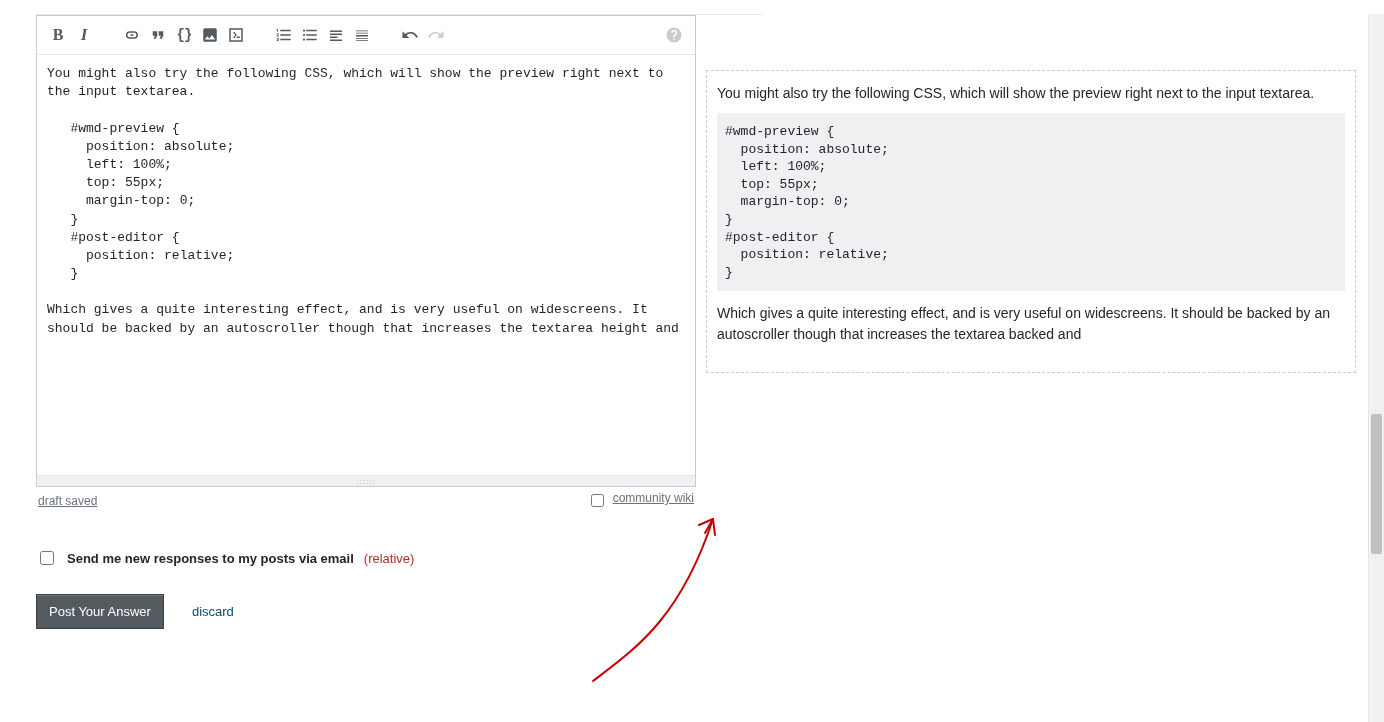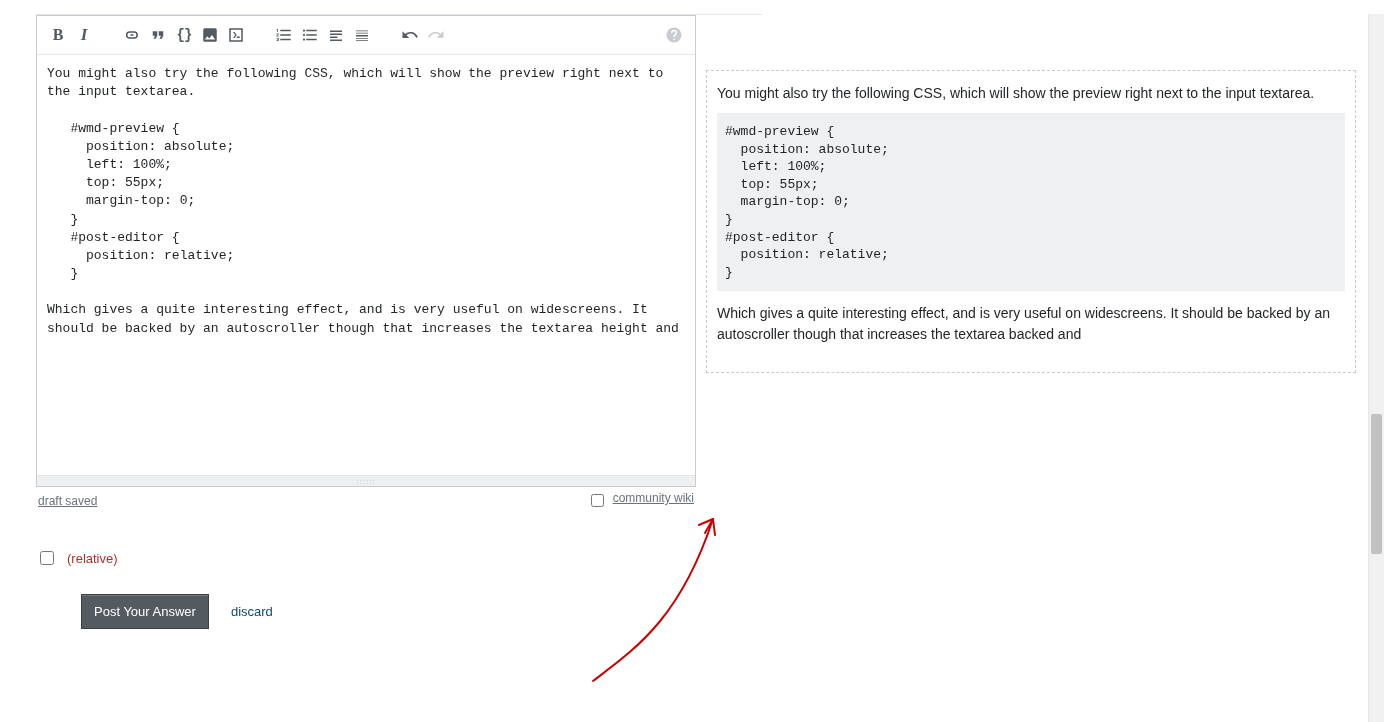--- a/index.html
+++ b/index.html
@@ -93,21 +93,21 @@
   .notify-row {
     margin-top: 38px;
     display:flex; align-items:center; gap:10px;
     font-size:13px;
   }
   .notify-row input { width:14px; height:14px; }
   .notify-row .label-bold { font-weight:700; color:#232629; }
   .notify-row .settings-link { color:#ac2f2f; cursor:pointer; }
   .submit-row {
     margin-top: 26px;
-    display:flex; align-items:center; gap:22px;margin-left:45px;
+    display:flex; align-items:center; gap:28px;
   }
   .post-btn {
     background:#535a60;
     color:#fff;
     border:1px solid #3b4045;
     padding: 9px 12px;
     font-size:13px;
     cursor:pointer;
     box-shadow: inset 0 1px 0 rgba(255,255,255,.2);
   }
@@ -279,20 +279,21 @@
 }
 #post-editor {
   position: relative;
 }</pre>
       <p>Which gives a quite interesting effect, and is very useful on widescreens. It should be backed by an autoscroller though that increases the textarea backed and</p>
     </div>
   </div>
 
   <div class="notify-row">
     <input type="checkbox" style="">
+    <span class="label-bold">Send me new responses to my posts via email</span>
     <span class="settings-link">(relative)</span>
   </div>
 
   <div class="submit-row">
     <button class="post-btn">Post Your Answer</button>
     <span class="discard-link">discard</span>
   </div>
 
   <svg class="red-arrow" width="160" height="190" viewBox="0 0 160 190">
     <path d="M8 182 C 50 150, 95 120, 128 20" stroke="#c90000" stroke-width="2" fill="none" stroke-linecap="round"></path>

